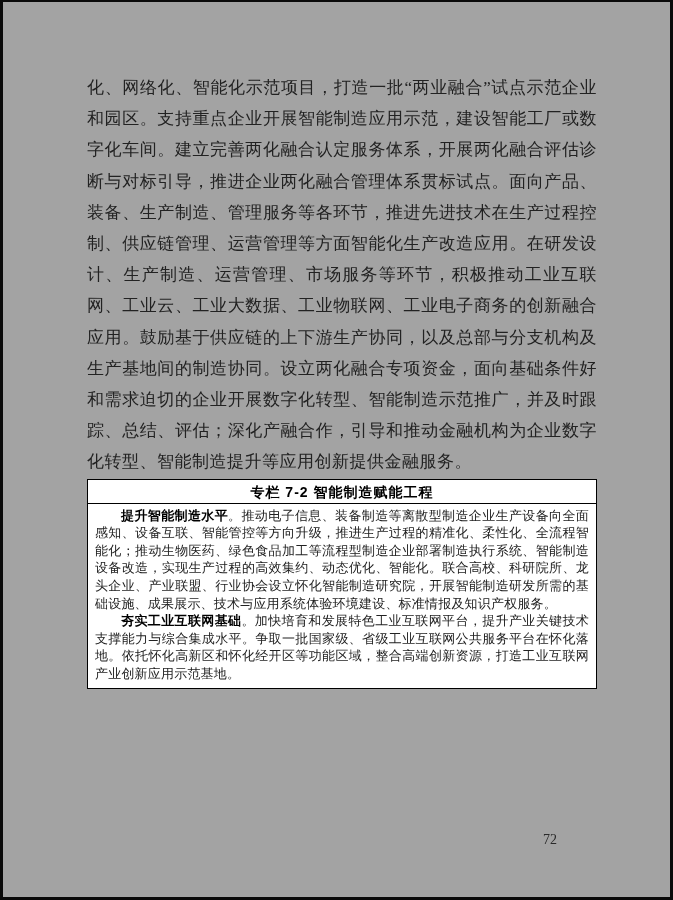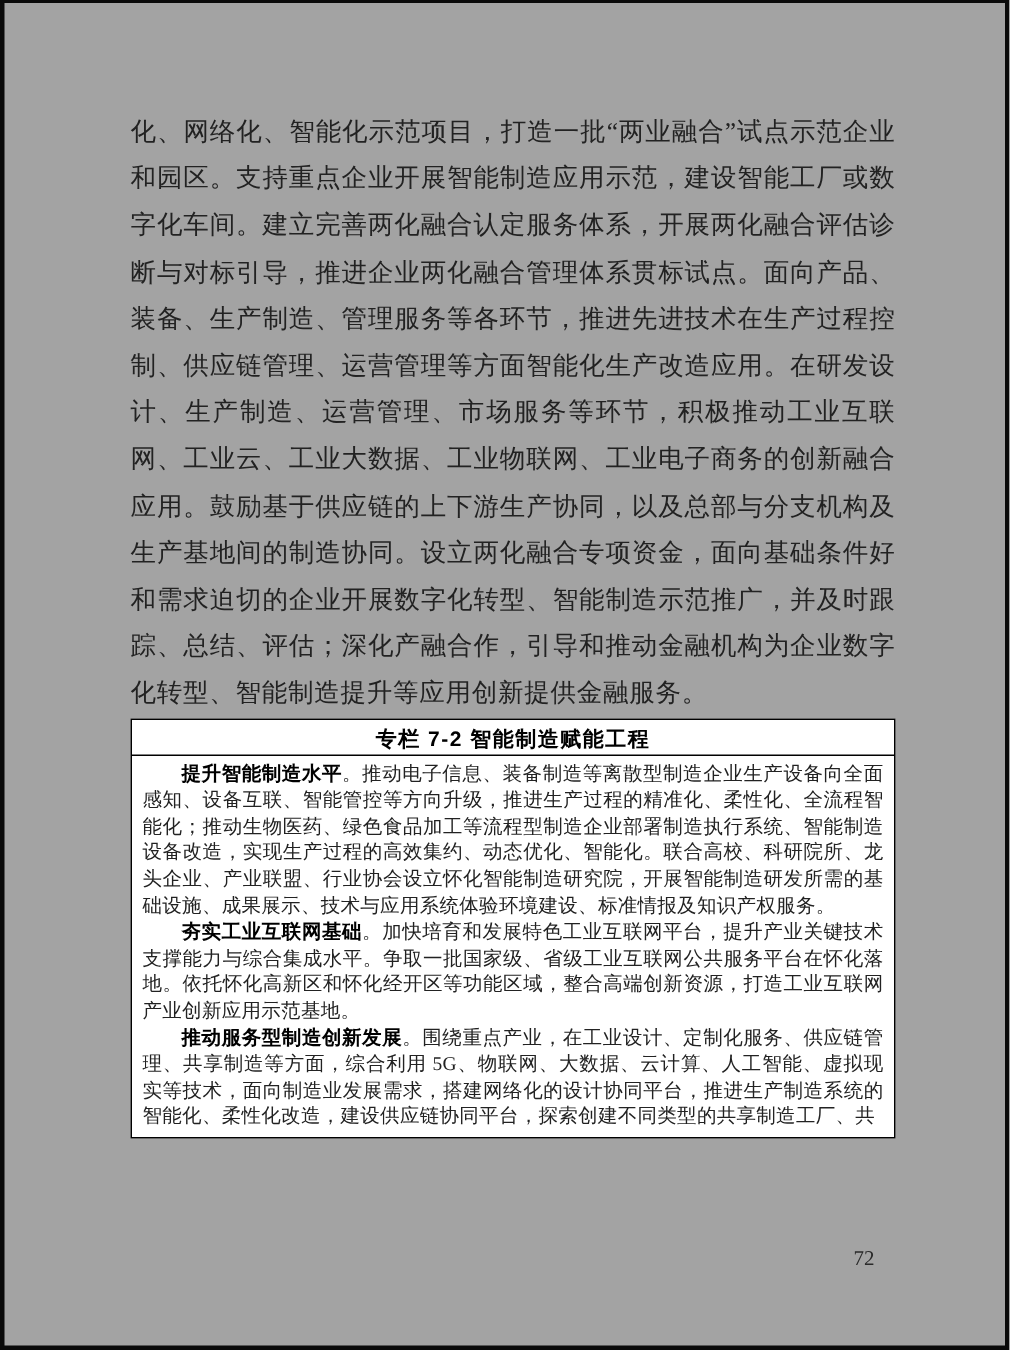--- a/index.html
+++ b/index.html
@@ -64,38 +64,37 @@
     font-weight: bold;
     font-family: "Liberation Sans", sans-serif;
     color: #000000;
     margin-top: 29px;
   }
   .page-number {
     position: absolute;
     left: 540px;
     top: 830px;
     width: 40px;
-    text-align: right;
+    text-align: left;
     font-size: 14px;
     color: #2a2a2a;
   }
 </style>
 </head>
 <body>
 
 <div class="frame">
   <div class="content">
 
     <p class="body-text">化、网络化、智能化示范项目，打造一批“两业融合”试点示范企业和园区。支持重点企业开展智能制造应用示范，建设智能工厂或数字化车间。建立完善两化融合认定服务体系，开展两化融合评估诊断与对标引导，推进企业两化融合管理体系贯标试点。面向产品、装备、生产制造、管理服务等各环节，推进先进技术在生产过程控制、供应链管理、运营管理等方面智能化生产改造应用。在研发设计、生产制造、运营管理、市场服务等环节，积极推动工业互联网、工业云、工业大数据、工业物联网、工业电子商务的创新融合应用。鼓励基于供应链的上下游生产协同，以及总部与分支机构及生产基地间的制造协同。设立两化融合专项资金，面向基础条件好和需求迫切的企业开展数字化转型、智能制造示范推广，并及时跟踪、总结、评估；深化产融合作，引导和推动金融机构为企业数字化转型、智能制造提升等应用创新提供金融服务。</p>
 
     <div class="callout">
       <div class="callout-title">专栏 7-2  智能制造赋能工程</div>
       <div class="callout-body">
         <p class="callout-para"><span class="lead">提升智能制造水平</span><span>。推动电子信息、装备制造等离散型制造企业生产设备向全面感知、设备互联、智能管控等方向升级，推进生产过程的精准化、柔性化、全流程智能化；推动生物医药、绿色食品加工等流程型制造企业部署制造执行系统、智能制造设备改造，实现生产过程的高效集约、动态优化、智能化。联合高校、科研院所、龙头企业、产业联盟、行业协会设立怀化智能制造研究院，开展智能制造研发所需的基础设施、成果展示、技术与应用系统体验环境建设、标准情报及知识产权服务。</span></p>
         <p class="callout-para"><span class="lead">夯实工业互联网基础</span><span>。加快培育和发展特色工业互联网平台，提升产业关键技术支撑能力与综合集成水平。争取一批国家级、省级工业互联网公共服务平台在怀化落地。依托怀化高新区和怀化经开区等功能区域，整合高端创新资源，打造工业互联网产业创新应用示范基地。</span></p>
-        <p class="callout-para"><span class="lead">推动服务型制造创新发展</span><span>。围绕重点产业，在工业设计、定制化服务、供应链管理、共享制造等方面，综合利用 5G、物联网、大数据、云计算、人工智能、虚拟现实等技术，面向制造业发展需求，搭建网络化的设计协同平台，推进生产制造系统的智能化、柔性化改造，建设供应链协同平台，探索创建不同类型的共享制造工厂、共</span></p>
       </div>
     </div>
 
   </div>
 
   <div class="page-number">72</div>
 </div>
 
 </body></html>

